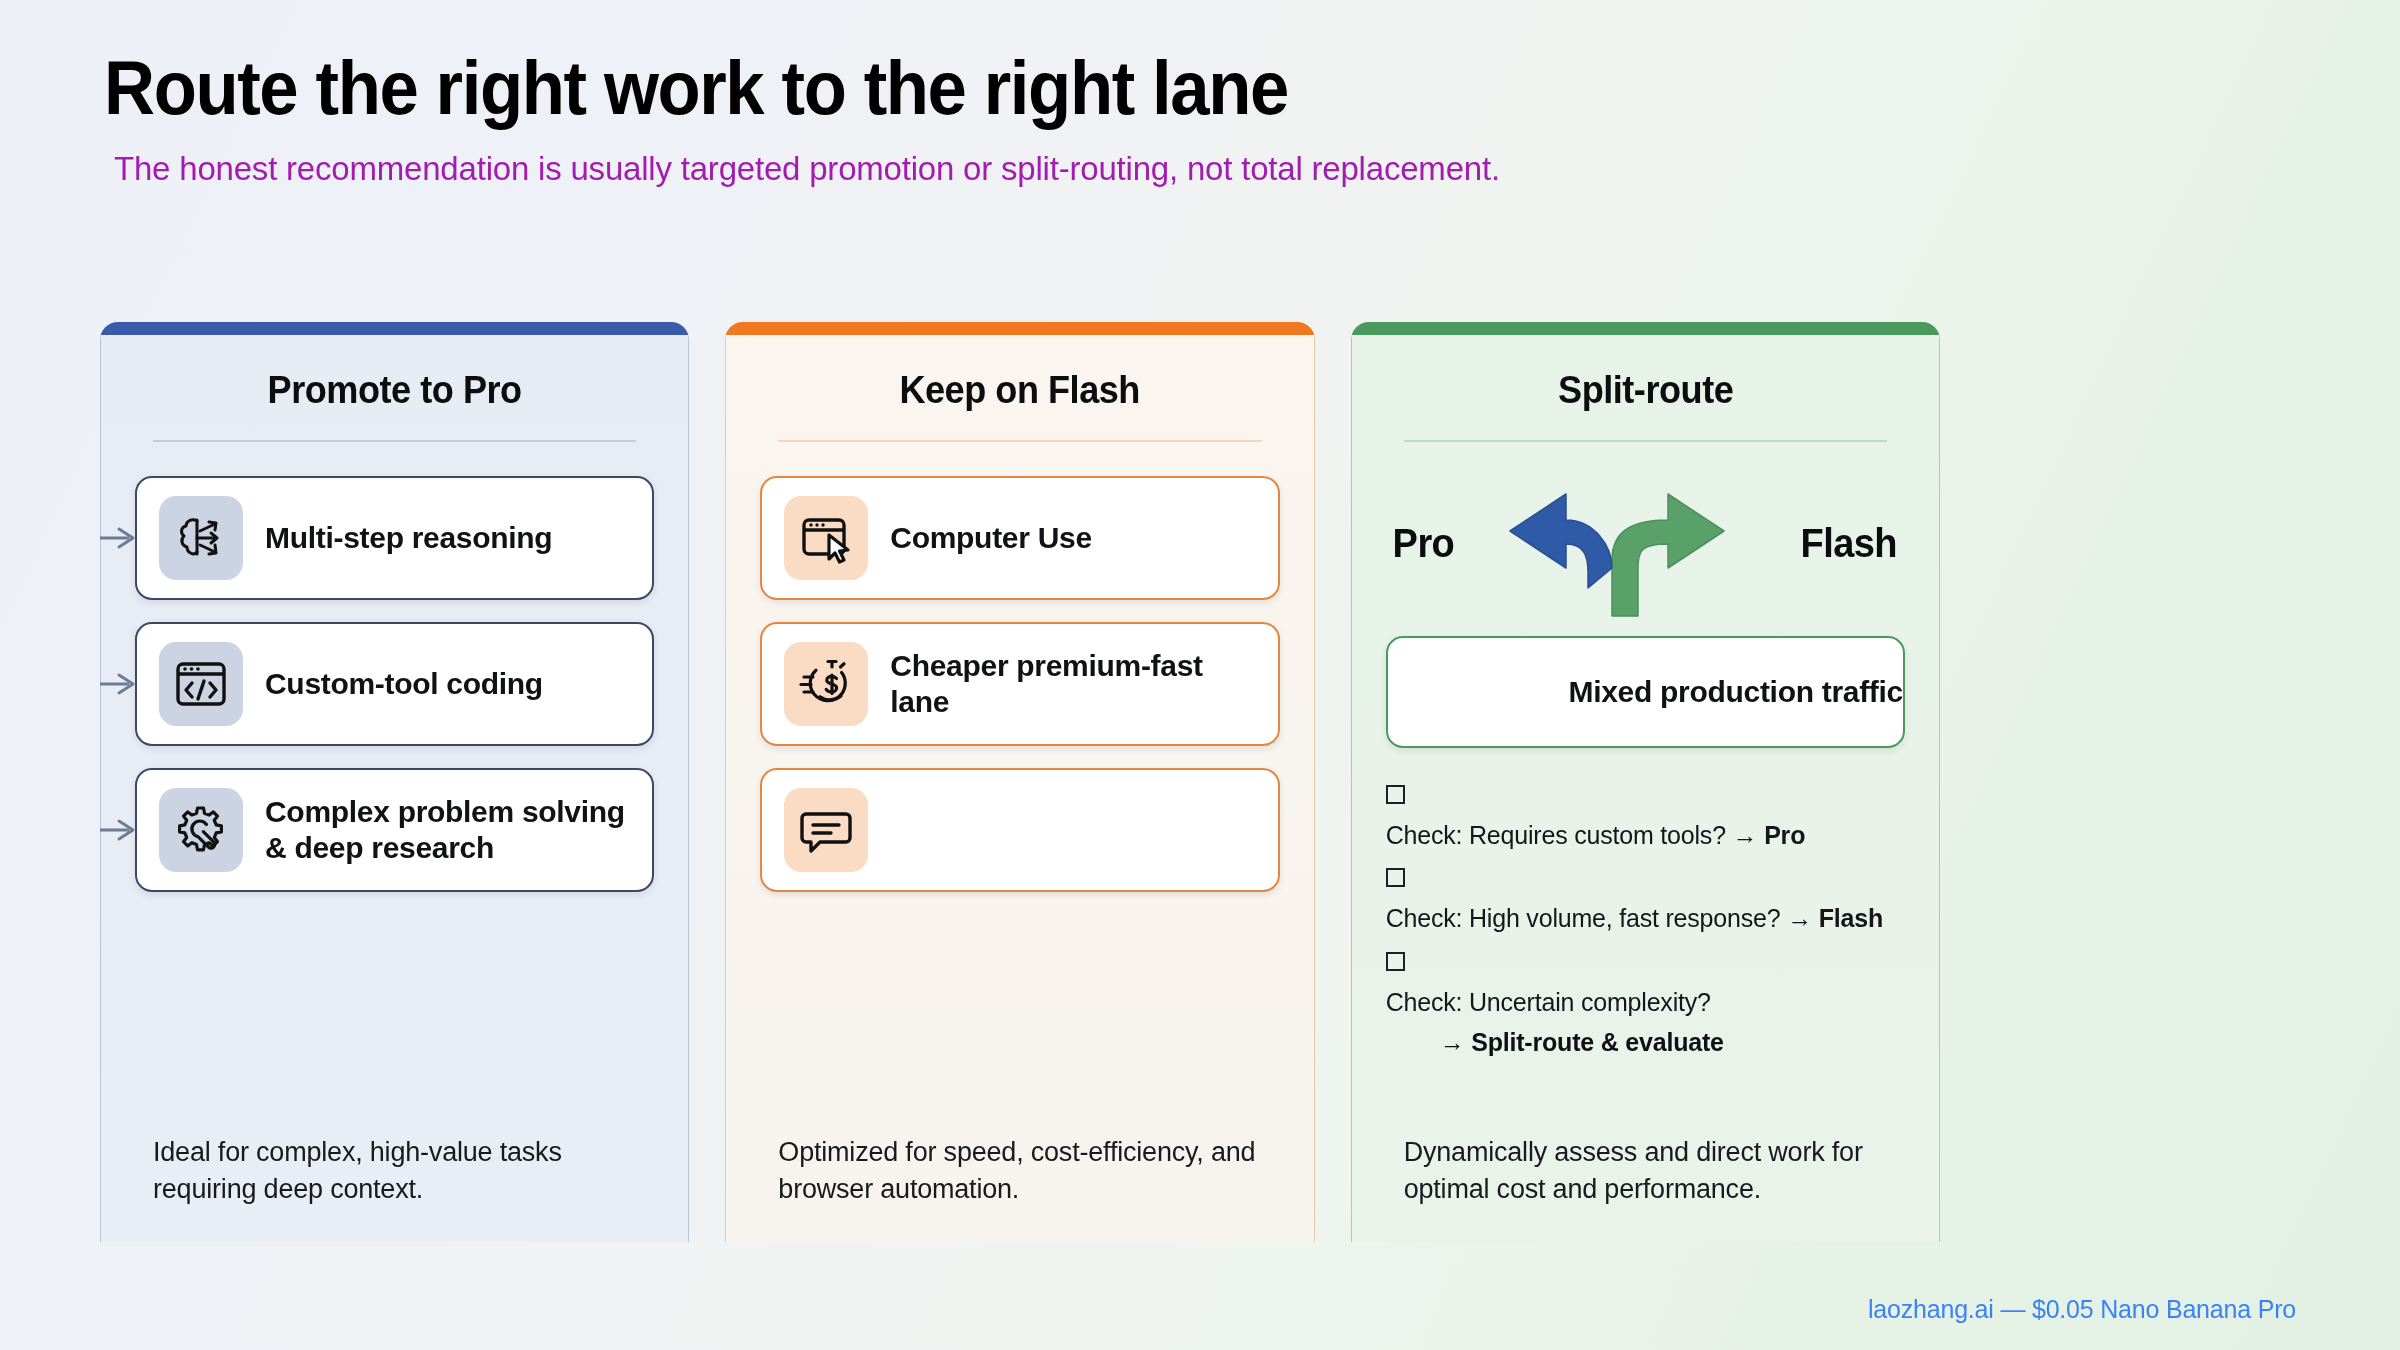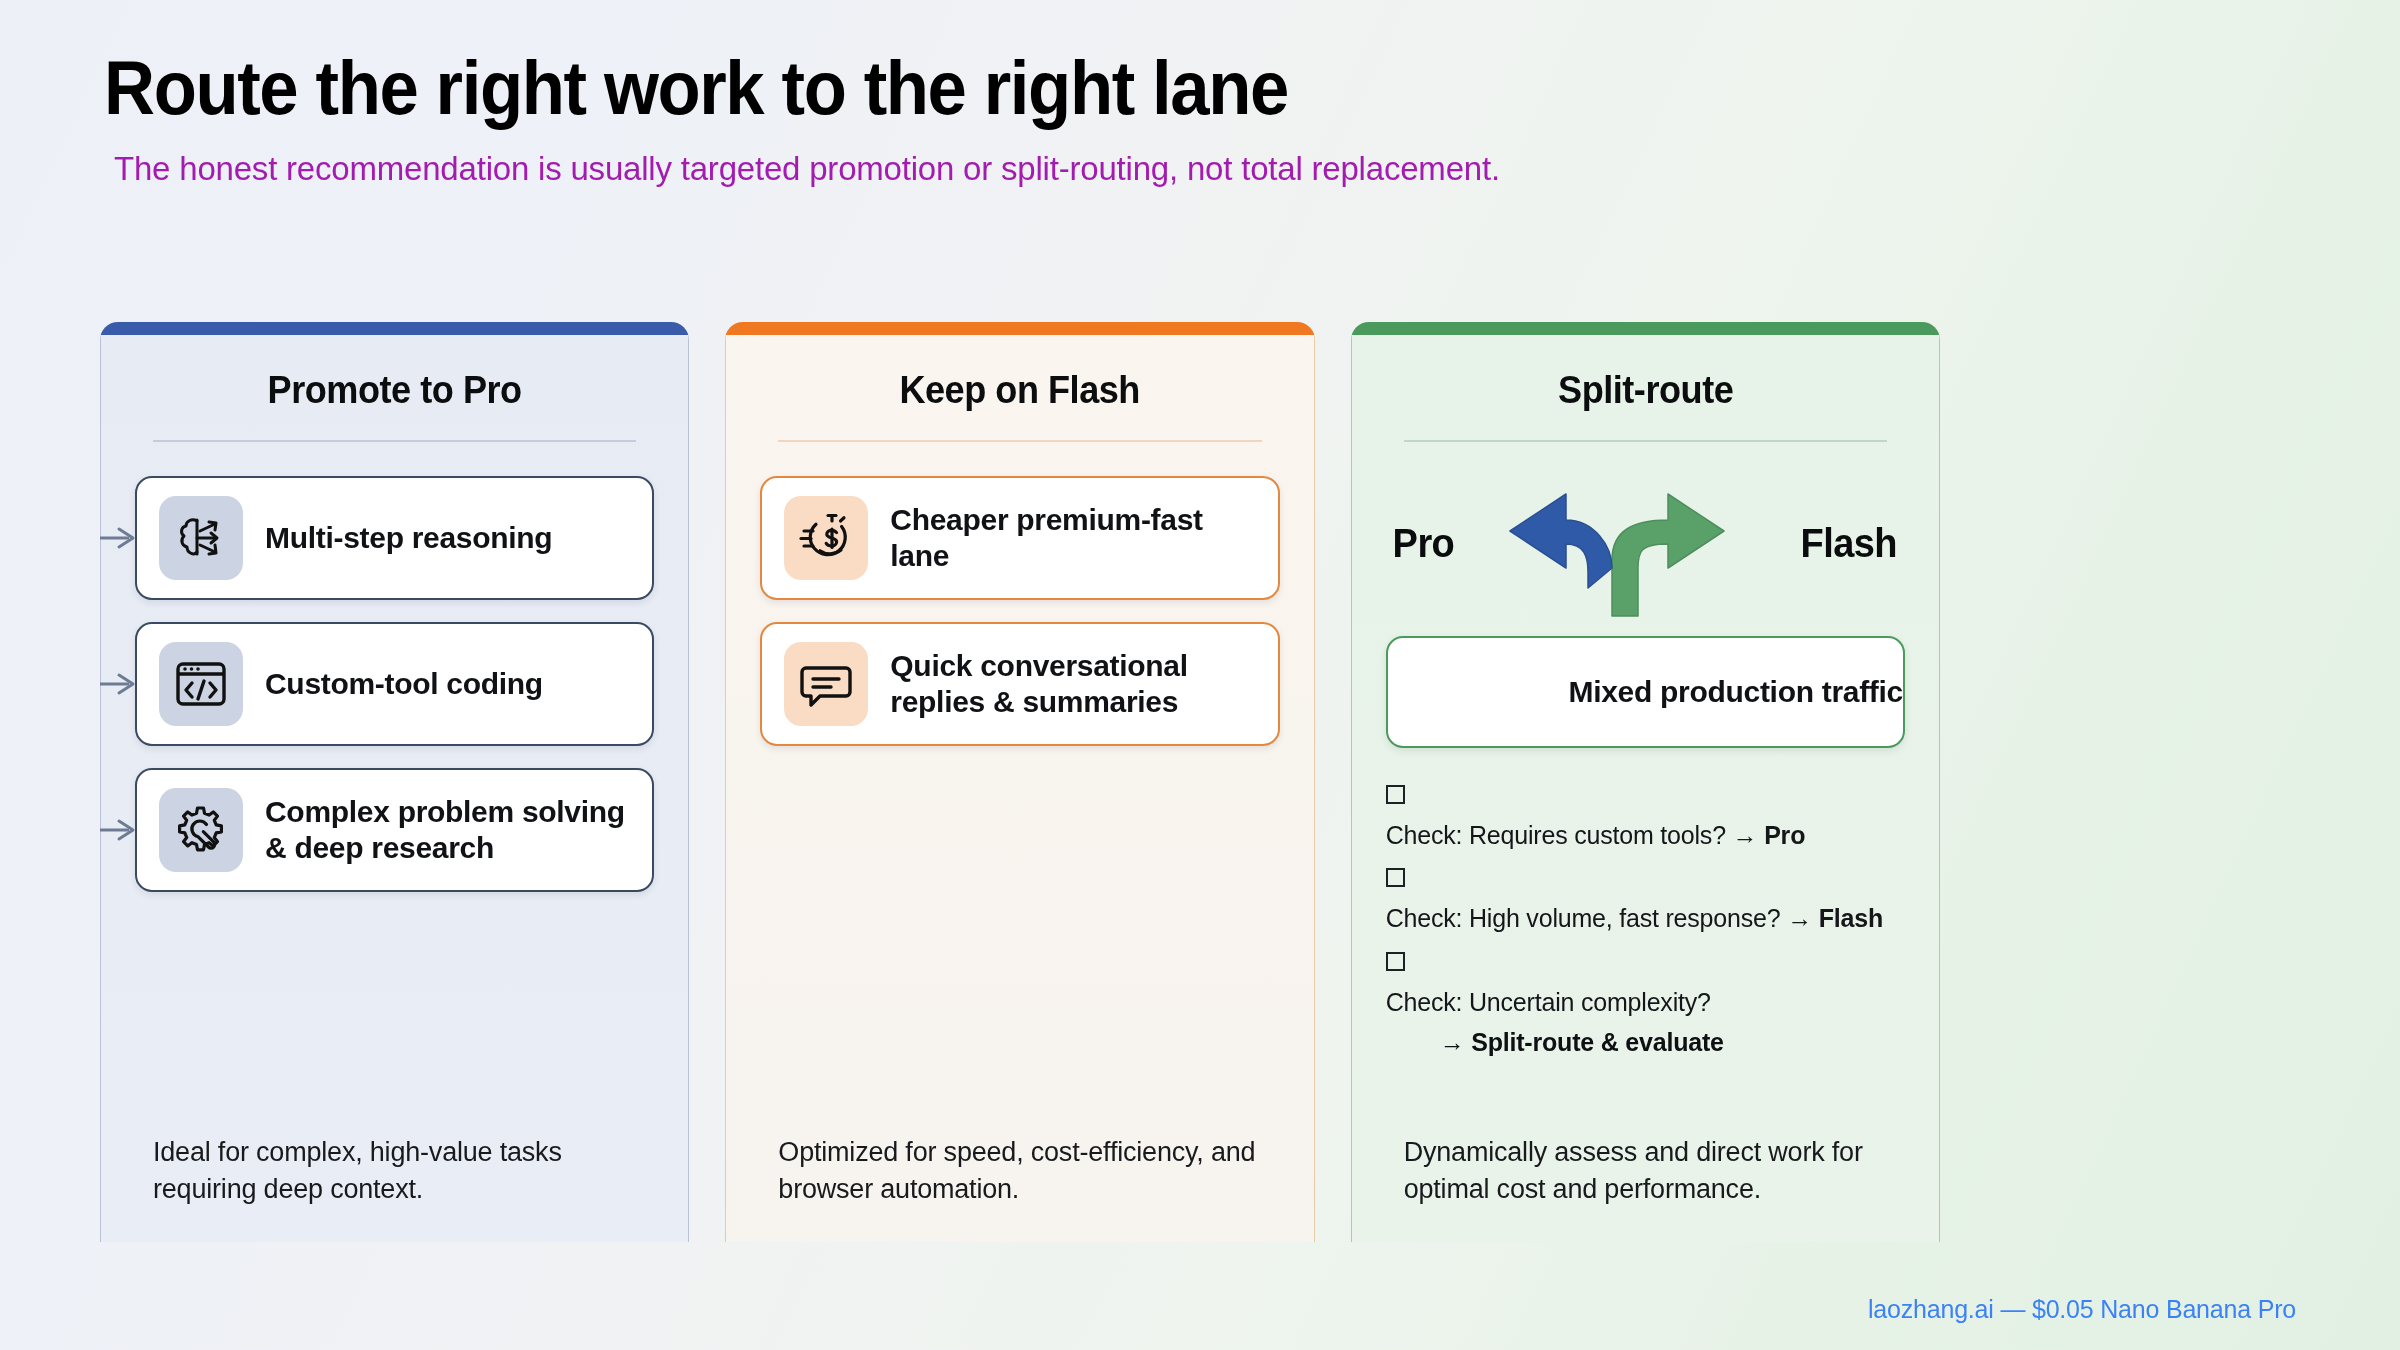--- a/index.html
+++ b/index.html
@@ -291,20 +291,33 @@
   </div>
 
   <div class="col col-flash">
     <div class="col-bar" style="background:#f07820"></div>
     <div class="col-body">
       <div class="col-title">Keep on Flash</div>
       <div class="col-rule"></div>
 
       <div class="cards">
 
+        <div class="card">
+          <span class="icon-tile">
+            <svg width="56" height="56" viewBox="0 0 56 56" fill="none" stroke="#111" stroke-width="3.4">
+              <rect x="6" y="10" width="40" height="34" rx="5"></rect>
+              <path d="M6 20 H46"></path>
+              <circle cx="13" cy="15" r="1.7" fill="#111" stroke="none"></circle>
+              <circle cx="19" cy="15" r="1.7" fill="#111" stroke="none"></circle>
+              <circle cx="25" cy="15" r="1.7" fill="#111" stroke="none"></circle>
+              <path d="M31 25 L31 49 L37 43 L41.5 52 L46 50 L41.5 41 L50 40 Z" fill="#fff" stroke="#111" stroke-width="3.2" stroke-linejoin="round"></path>
+            </svg>
+          </span>
+          <span class="card-label">Computer Use</span>
+        </div>
 
         <div class="card">
           <span class="icon-tile">
             <svg width="56" height="56" viewBox="0 0 56 56" fill="none" stroke="#111" stroke-width="3.2" stroke-linecap="round">
               <path d="M43.6 16.5 A17.5 17.5 0 1 1 18 14.2"></path>
               <path d="M22 40.8 A17.5 17.5 0 0 0 43 40"></path>
               <path d="M30 5.5 h8"></path>
               <path d="M34 5.5 v5.5"></path>
               <path d="M42.5 11 l3.5 -3.2"></path>
               <path d="M34 19 v18.5"></path>
@@ -318,21 +331,20 @@
         </div>
 
         <div class="card">
           <span class="icon-tile">
             <svg width="56" height="56" viewBox="0 0 56 56" fill="none" stroke="#111" stroke-width="3.4" stroke-linejoin="round" stroke-linecap="round">
               <path d="M8 12 h40 a4 4 0 0 1 4 4 v20 a4 4 0 0 1 -4 4 H22 L13 49 V40 H8 a4 4 0 0 1 -4 -4 V16 a4 4 0 0 1 4 -4 z"></path>
               <path d="M15 23 h26"></path>
               <path d="M15 31 h18"></path>
             </svg>
           </span>
-          <span class="card-label bold">Quick conversational replies &amp; summaries</span>
         </div>
 
       </div>
 
       <div class="col-foot">Optimized for speed, cost-efficiency, and browser automation.</div>
     </div>
   </div>
 
   <div class="col col-split">
     <div class="col-bar" style="background:#4a9a5e"></div>

